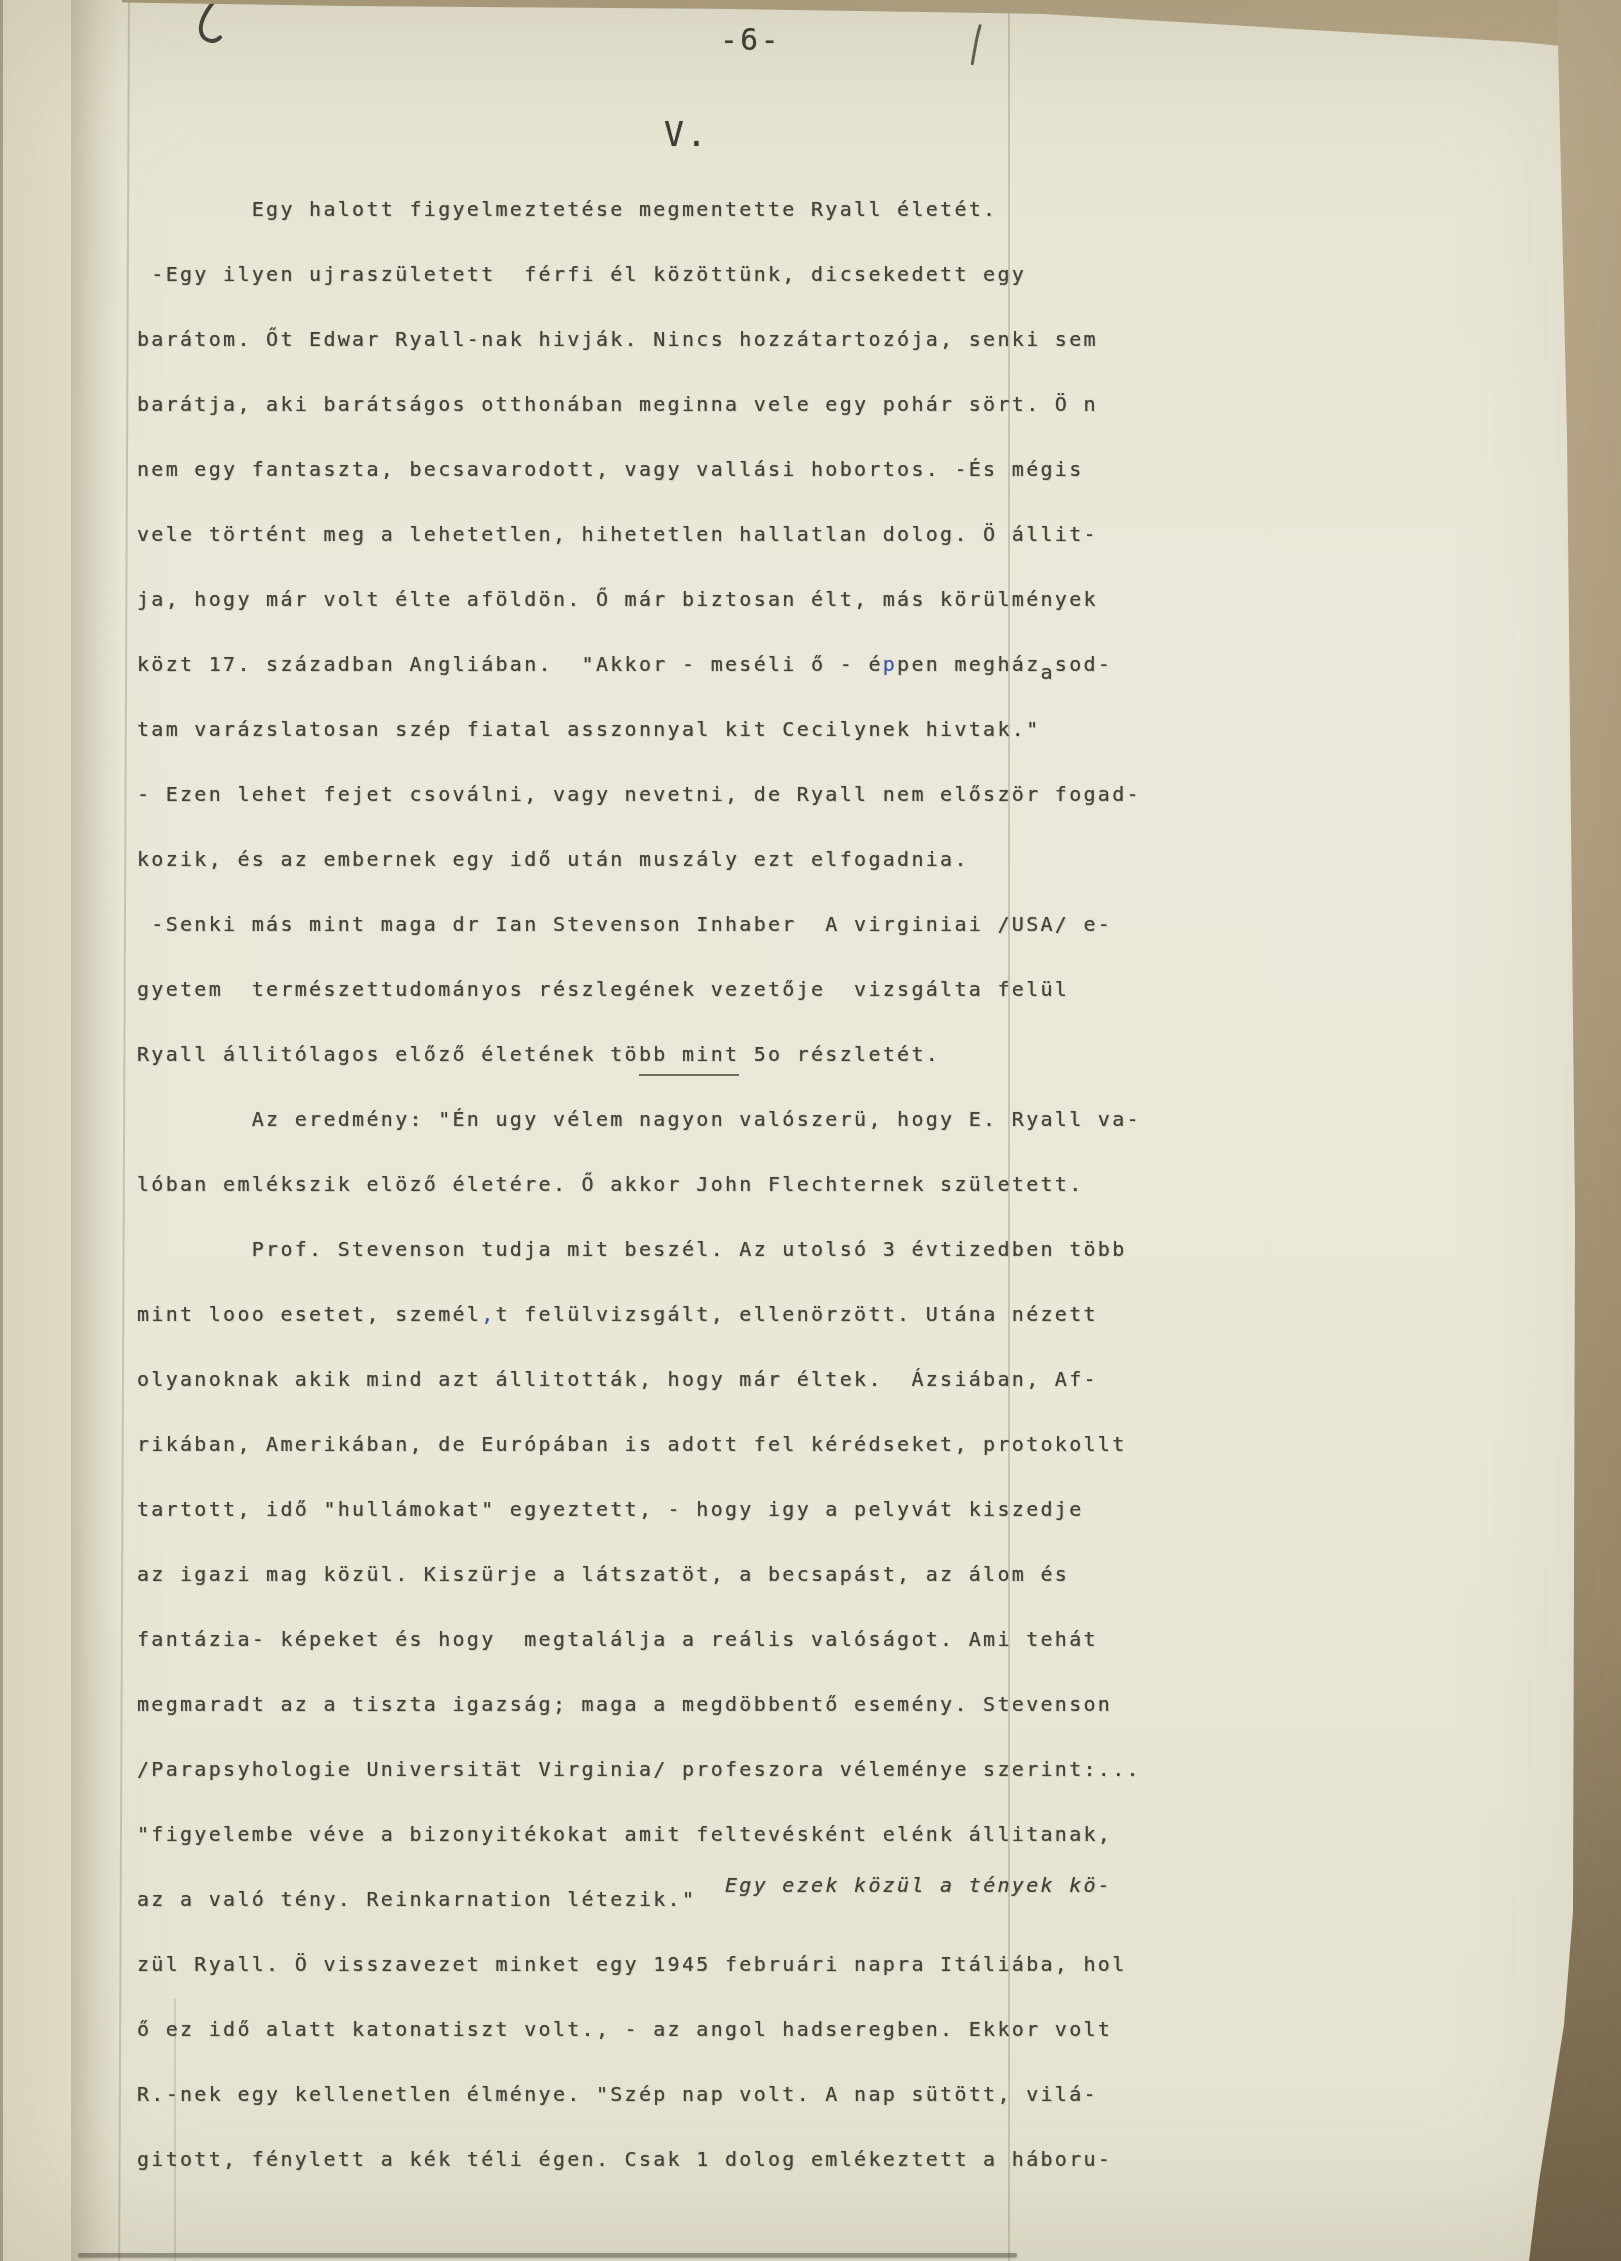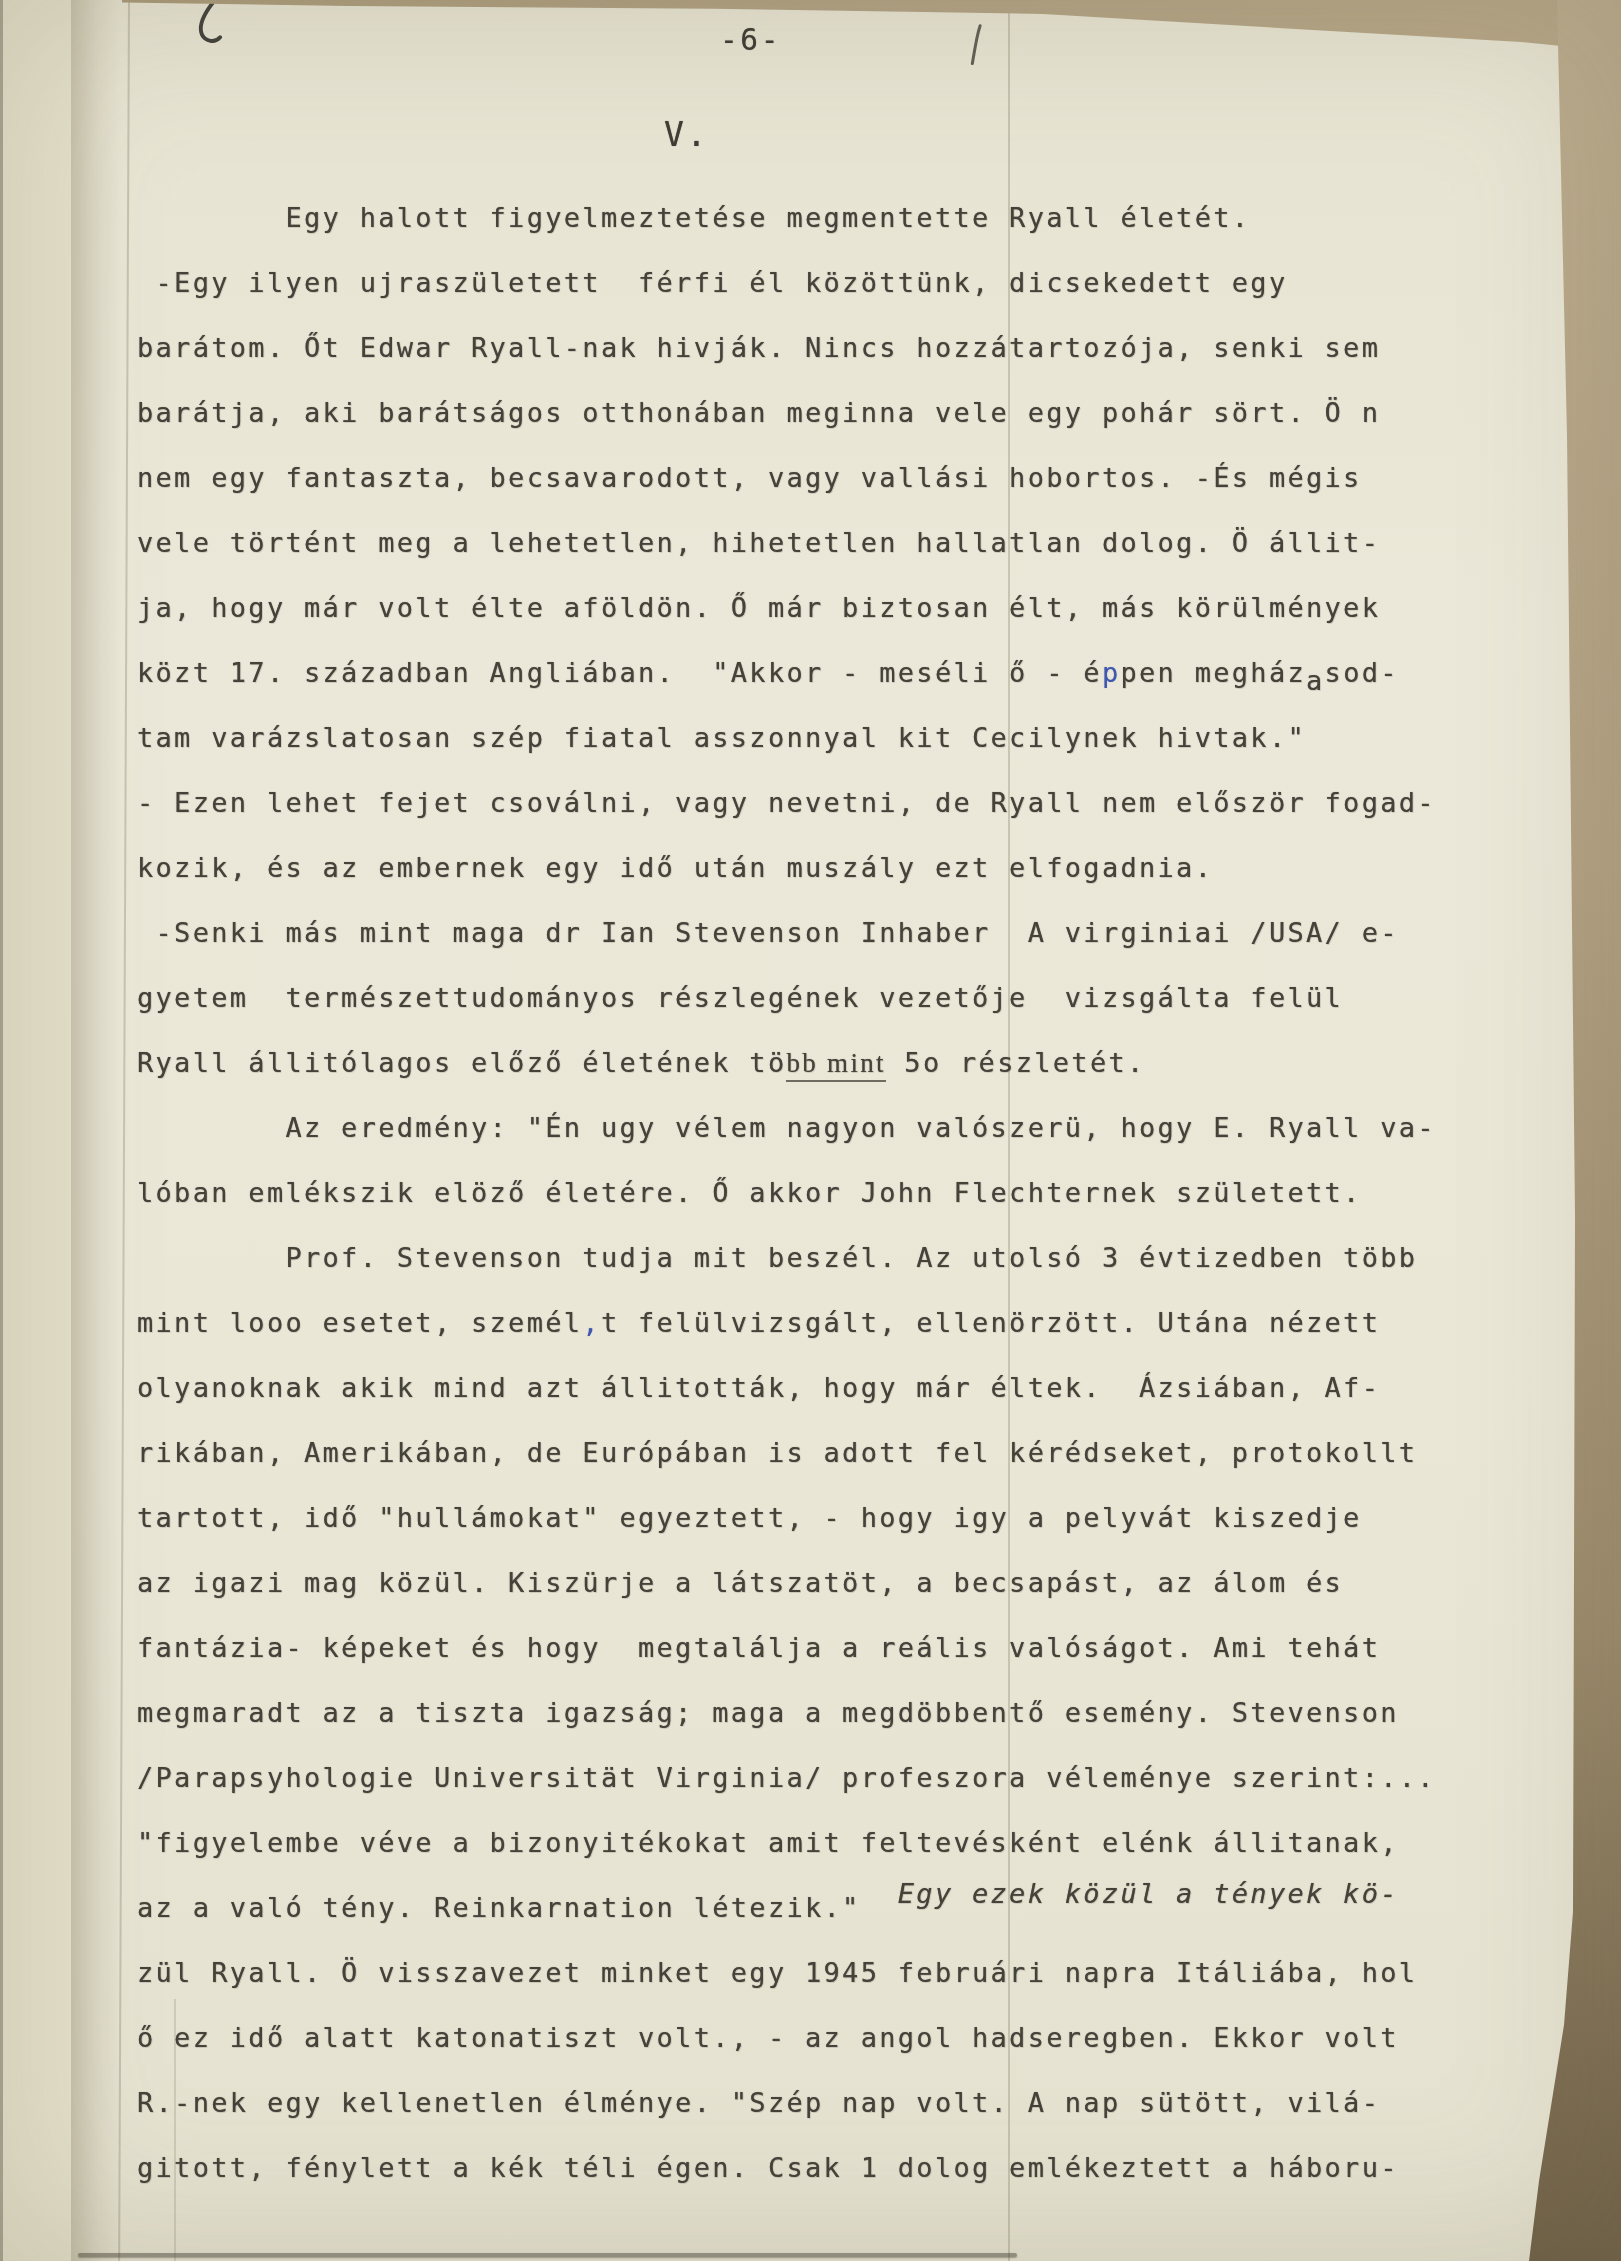--- a/index.html
+++ b/index.html
@@ -38,30 +38,30 @@
     position:absolute;left:1008px;top:0;width:1.7px;height:2261px;
     background:rgba(125,116,90,0.30);
   }
   .fold-line-c{
     position:absolute;left:174px;top:1999px;width:1.7px;height:262px;
     background:rgba(110,104,82,0.20);
   }
 
   
   .typed{
-    position:absolute;left:137px;top:185px;width:1477px;
-    font-size:27px;line-height:65px;letter-spacing:2.3px;
+    position:absolute;left:137px;top:177px;width:1477px;
+    font-size:20px;line-height:65px;letter-spacing:2.3px;
     color:#45423a;white-space:pre;
     text-shadow:0 0 0.9px rgba(69,66,58,0.65),0.9px 0.9px 0 rgba(69,66,58,0.12);
   }
   .typed .line{height:65px;}
   .typed .blue{color:#3f57ae;text-shadow:0 0 0.9px rgba(63,87,174,0.6);}
   .typed .low{display:inline-block;transform:translateY(7.8px);}
   .typed .raised{display:inline-block;transform:translateY(-14px);font-style:italic;}
-  .typed .u{border-bottom:2.6px solid rgba(70,66,58,0.75);padding-bottom:2px;font-family:Liberation Serif, serif;}
+  .typed .u{border-bottom:2.6px solid rgba(70,66,58,0.75);padding-bottom:8px;}
 
   .page-number{
     position:absolute;left:720px;top:22.6px;
     font-size:29.5px;letter-spacing:2.6px;color:#3e3b34;
     text-shadow:0 0 0.9px rgba(62,59,52,0.7);
   }
   .section-heading{
     position:absolute;left:664px;top:115px;
     font-size:33px;letter-spacing:2.6px;color:#403d36;
     text-shadow:0 0 0.9px rgba(64,61,54,0.7);

